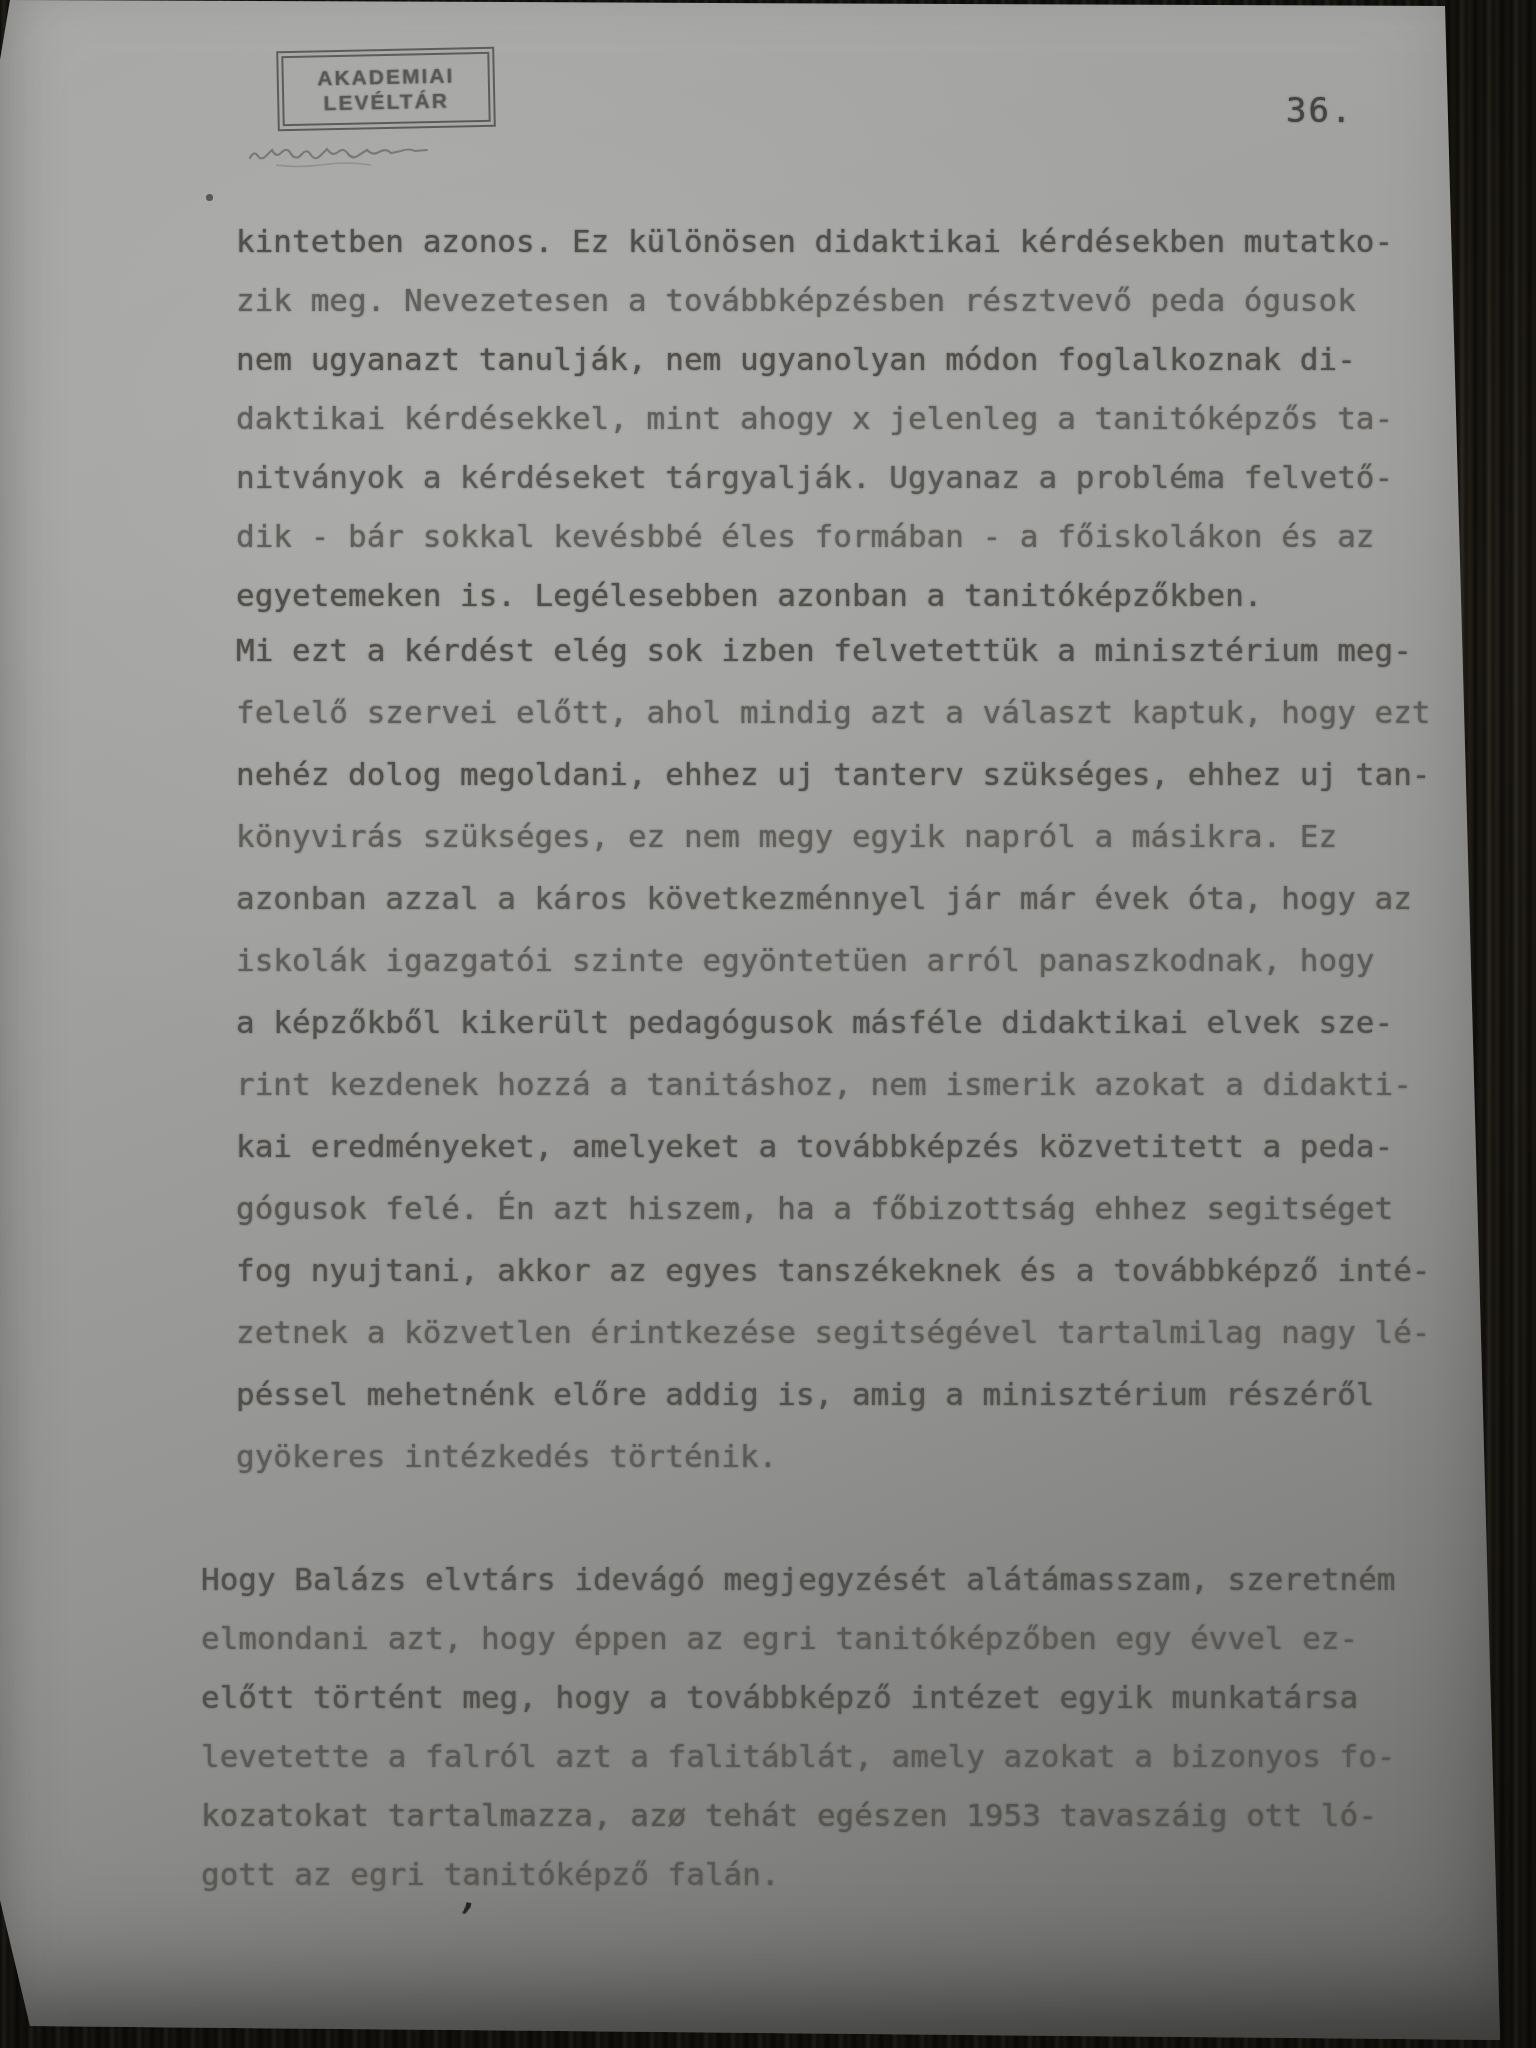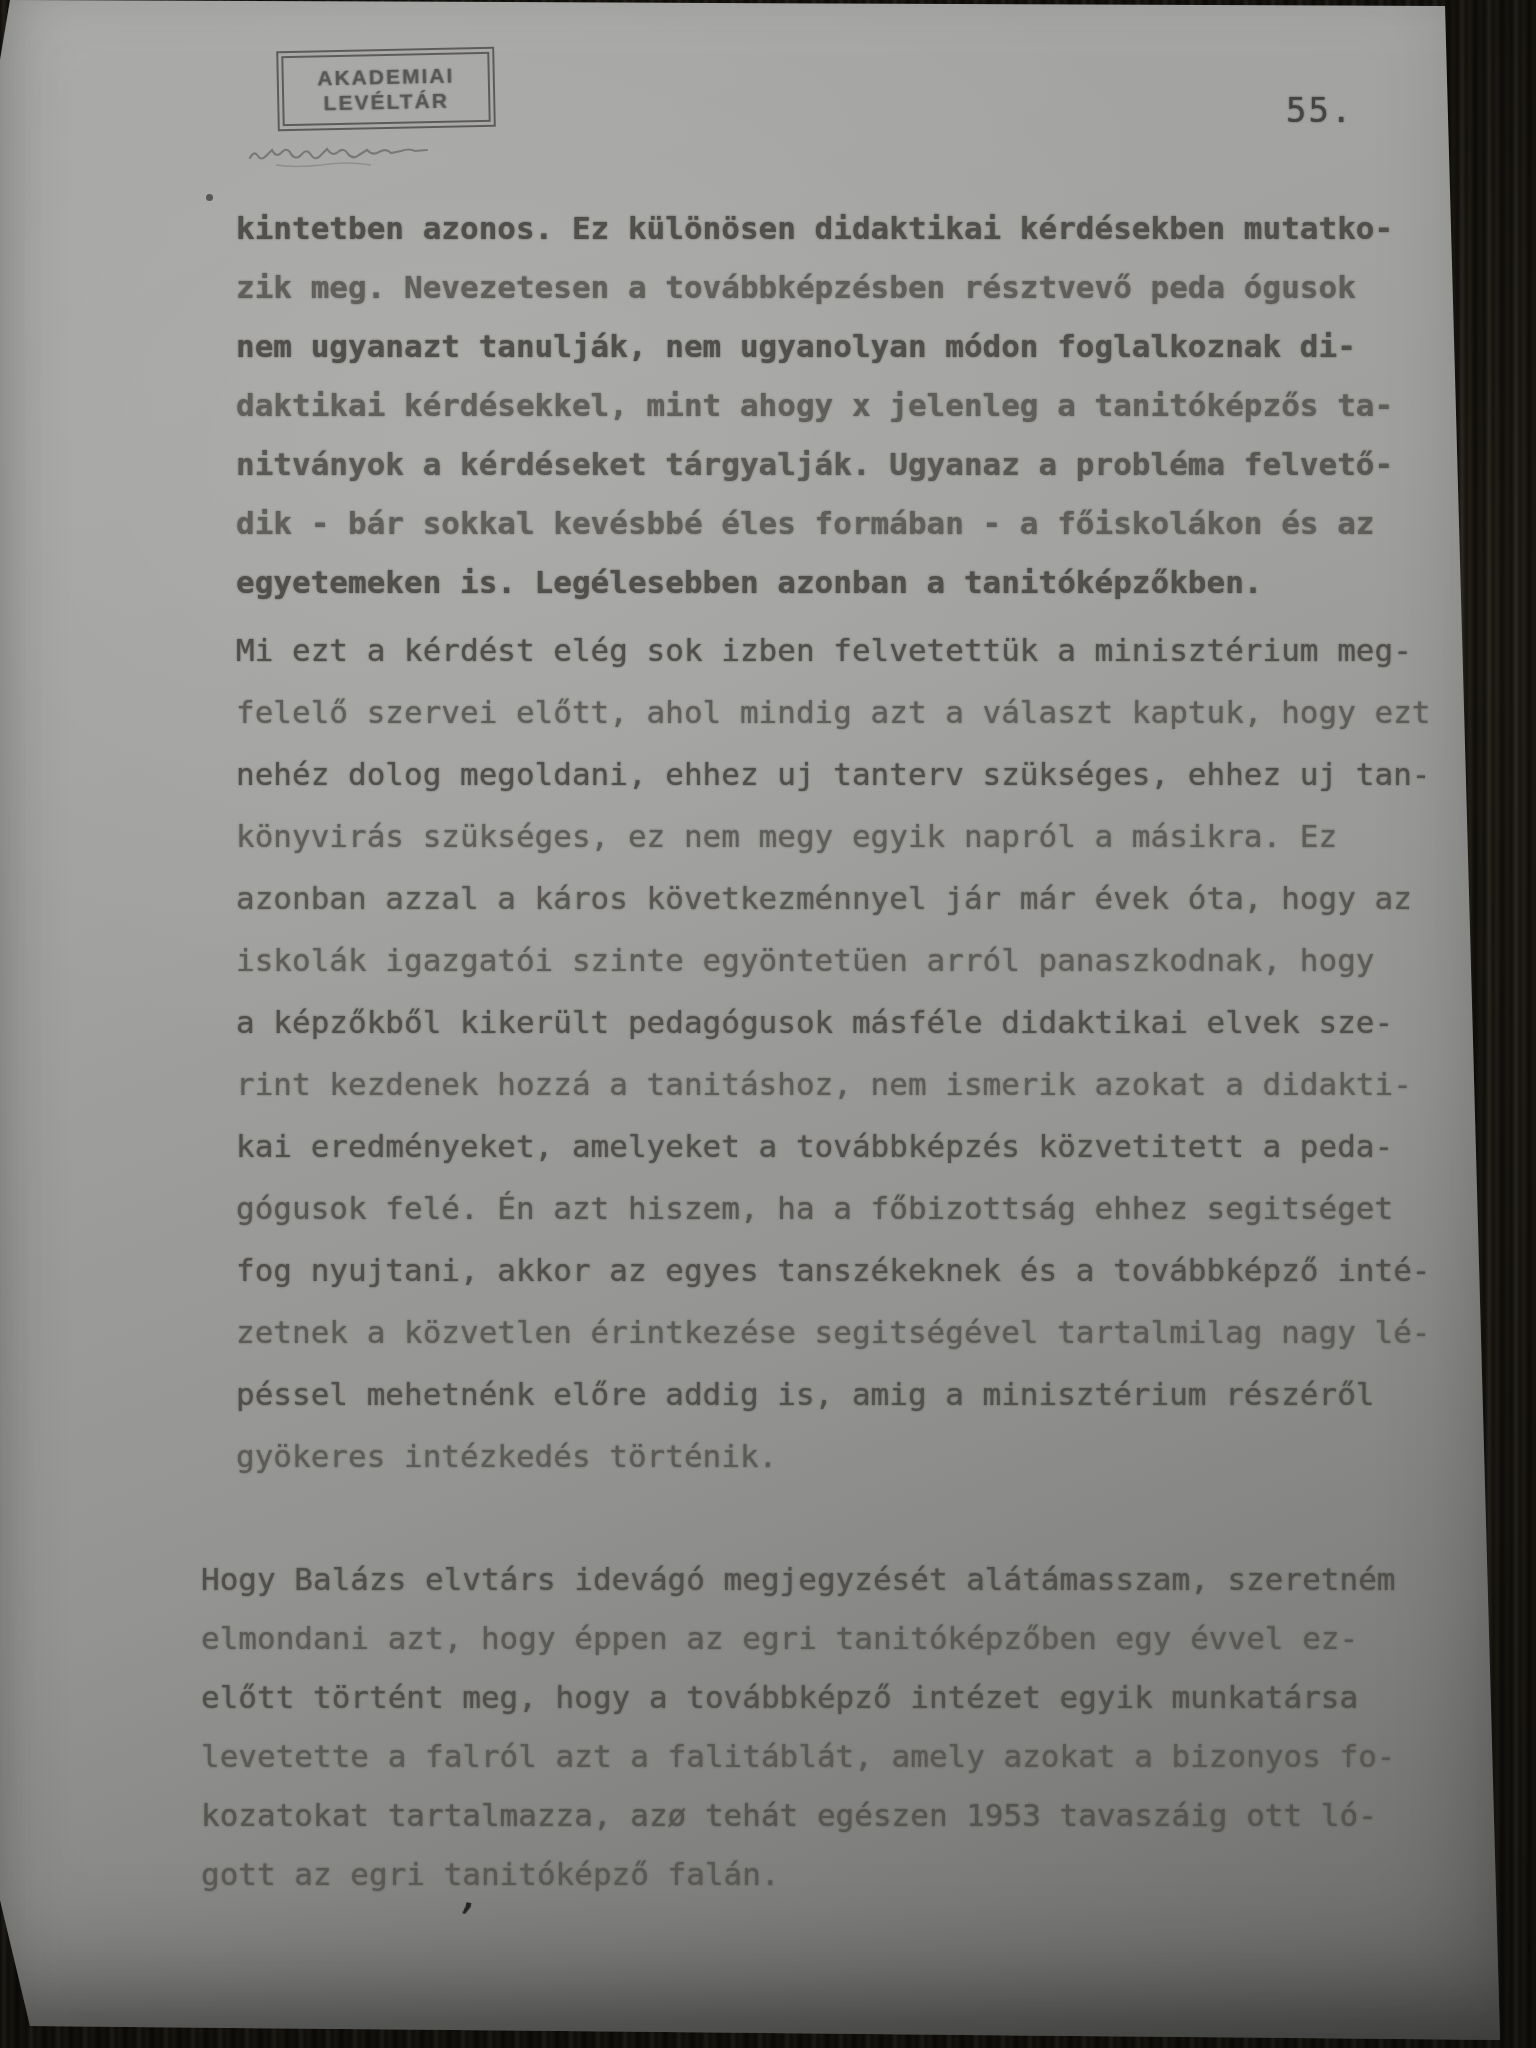--- a/index.html
+++ b/index.html
@@ -38,21 +38,21 @@
   
   .pagenum{position:absolute;left:1286px;top:90px;font-size:34px;color:#454442;
            letter-spacing:2px;text-shadow:0 0 2px rgba(50,50,48,.8);filter:blur(.3px);}
   
   .para{position:absolute;color:#514f4b;font-size:31px;
         text-shadow:0 0 2px rgba(70,68,64,.85);filter:blur(.35px);
         white-space:pre;}
   .para .line{height:var(--pitch);display:flex;align-items:flex-start;}
   .para .line:nth-child(2n){opacity:.82;}
   .para .line:nth-child(5n){opacity:.9;}
-  .p1{left:236px;top:210px;font-weight:bold;--pitch:59px;}
+  .p1{left:236px;top:223px;--pitch:59px;}
   .p2{left:236px;top:632px;--pitch:62px;}
   .p3{left:201px;top:1561px;--pitch:59px;}
   
   .stray{position:absolute;left:452px;top:1896px;font-size:40px;color:#242321;
          transform:rotate(12deg);filter:blur(.3px);}
 </style>
 </head>
 <body>
 
 <div class="scene">
@@ -65,21 +65,21 @@
       <div>LEVÉLTÁR</div>
     </div>
 
     <svg class="scribble" width="210" height="34" viewBox="0 0 210 34">
       <path d="M4 20 q4 -8 8 -2 q3 5 8 0 l6 -6 q4 8 9 3 q6 -7 10 1 q5 7 11 0 q5 -6 9 1 q4 6 9 1 l7 -7 q5 8 11 3 q6 -5 10 2 q5 6 11 1 l8 -5 q6 6 12 2 q7 -4 12 1 l10 -2 q8 -3 14 0 l12 -1" fill="none" stroke="#4a4947" stroke-width="2.2" stroke-linecap="round"></path>
       <path d="M30 27 q20 3 45 0 q25 -4 50 0" fill="none" stroke="#55534f" stroke-width="1.6" opacity=".6"></path>
     </svg>
 
     <div class="inkdot"></div>
 
-    <div class="pagenum">55.</div>
+    <div class="pagenum">36.</div>
 
     <div class="para p1"><div class="line">kintetben azonos. Ez különösen didaktikai kérdésekben mutatko-</div><div class="line">zik meg. Nevezetesen a továbbképzésben résztvevő peda ógusok</div><div class="line">nem ugyanazt tanulják, nem ugyanolyan módon foglalkoznak di-</div><div class="line">daktikai kérdésekkel, mint ahogy x jelenleg a tanitóképzős ta-</div><div class="line">nitványok a kérdéseket tárgyalják. Ugyanaz a probléma felvető-</div><div class="line">dik - bár sokkal kevésbbé éles formában - a főiskolákon és az</div><div class="line">egyetemeken is. Legélesebben azonban a tanitóképzőkben.</div></div>
     <div class="para p2"><div class="line">Mi ezt a kérdést elég sok izben felvetettük a minisztérium meg-</div><div class="line">felelő szervei előtt, ahol mindig azt a választ kaptuk, hogy ezt</div><div class="line">nehéz dolog megoldani, ehhez uj tanterv szükséges, ehhez uj tan-</div><div class="line">könyvirás szükséges, ez nem megy egyik napról a másikra. Ez</div><div class="line">azonban azzal a káros következménnyel jár már évek óta, hogy az</div><div class="line">iskolák igazgatói szinte egyöntetüen arról panaszkodnak, hogy</div><div class="line">a képzőkből kikerült pedagógusok másféle didaktikai elvek sze-</div><div class="line">rint kezdenek hozzá a tanitáshoz, nem ismerik azokat a didakti-</div><div class="line">kai eredményeket, amelyeket a továbbképzés közvetitett a peda-</div><div class="line">gógusok felé. Én azt hiszem, ha a főbizottság ehhez segitséget</div><div class="line">fog nyujtani, akkor az egyes tanszékeknek és a továbbképző inté-</div><div class="line">zetnek a közvetlen érintkezése segitségével tartalmilag nagy lé-</div><div class="line">péssel mehetnénk előre addig is, amig a minisztérium részéről</div><div class="line">gyökeres intézkedés történik.</div></div>
     <div class="para p3"><div class="line">Hogy Balázs elvtárs idevágó megjegyzését alátámasszam, szeretném</div><div class="line">elmondani azt, hogy éppen az egri tanitóképzőben egy évvel ez-</div><div class="line">előtt történt meg, hogy a továbbképző intézet egyik munkatársa</div><div class="line">levetette a falról azt a falitáblát, amely azokat a bizonyos fo-</div><div class="line">kozatokat tartalmazza, azø tehát egészen 1953 tavaszáig ott ló-</div><div class="line">gott az egri tanitóképző falán.</div></div>
 
     <span class="stray">’</span>
   </div>
 </div>
 
 </body></html>

